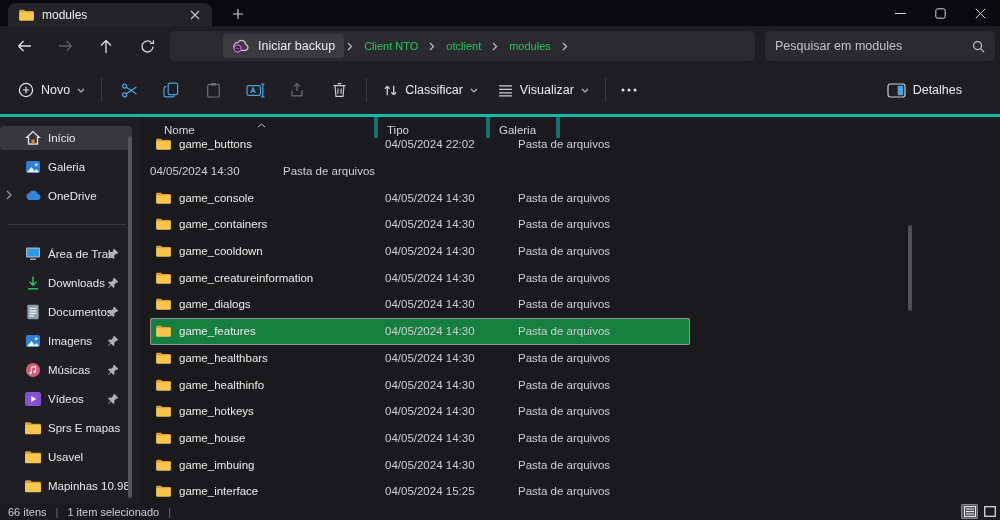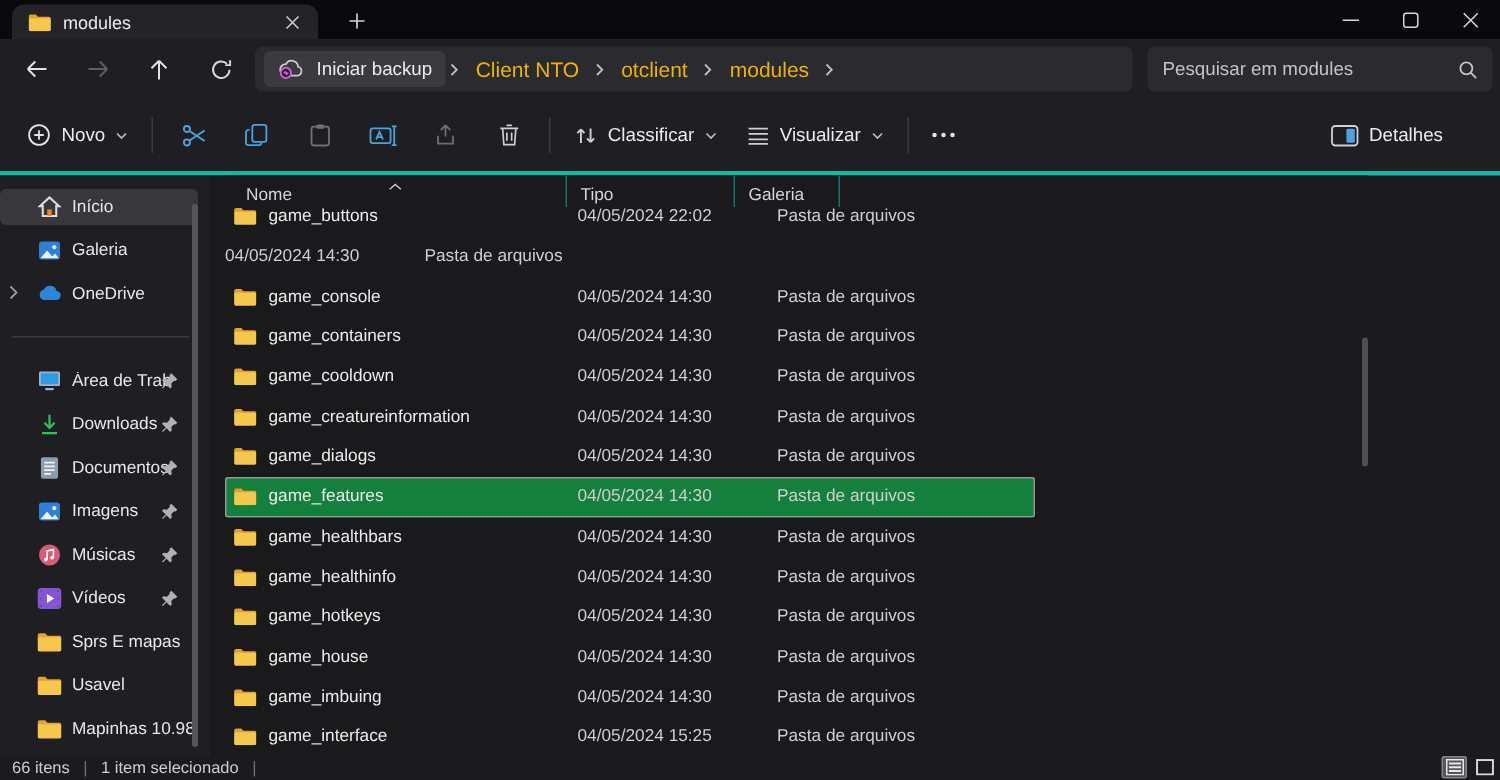--- a/index.html
+++ b/index.html
@@ -19,22 +19,22 @@
   .win-controls { position:absolute; top:0; right:0; height:26px; display:flex; }
   .win-btn { width:40px; height:26px; display:flex; align-items:center; justify-content:center; }
 
   
   .navbar { position:absolute; top:26px; left:0; width:1000px; height:40px; background:#1f1f23;
             display:flex; align-items:center; }
   .nav-btn { width:34px; height:30px; margin-left:7px; display:flex; align-items:center; justify-content:center; }
   .addressbar { position:absolute; left:170px; top:5px; width:585px; height:30px; background:#2b2b2f;
                 border-radius:5px; display:flex; align-items:center; padding:0 6px; }
   .crumb-first { display:flex; align-items:center; gap:7px; background:#3a3a3f; border-radius:4px;
-                 height:24px; padding:0 9px; color:#ececee; font-size:12.5px; }
-  .crumb { color:#eab308; font-size:14px; padding:0 8px; }
+                 height:24px; padding:0 9px; color:#ececee; font-size:12.5px;margin-left:47px; }
+  .crumb { color:#22c55e; font-size:11px; padding:0 8px; }
   .crumb-sep { display:flex; align-items:center; padding:0 3px; }
   .searchbox { position:absolute; left:765px; top:5px; width:230px; height:30px; background:#2b2b2f;
                border-radius:5px; display:flex; align-items:center; padding:0 10px; }
   .searchbox input { flex:1; background:transparent; border:none; outline:none; color:#3b82f6;
                      font-size:12.5px; font-family:inherit; }
   .searchbox input::placeholder { color:#c2c2c8; }
 
   
   .toolbar { position:absolute; top:66px; left:0; width:1000px; height:51px; background:#1f1f23;
              border-bottom:3px solid #14b8a6; display:flex; align-items:center; }
@@ -65,21 +65,21 @@
   .row { display:flex; height:26.7px; align-items:center; width:540px; border-radius:2px; }
   .row.selected { background:#15803d; box-shadow:inset 0 0 0 1px #95959a; }
   .cell { font-size:11.5px; color:#cfcfd3; white-space:nowrap; overflow:hidden; }
   .cell.name { width:235px; display:flex; align-items:center; gap:8px; padding-left:6px; color:#ececee; }
   .cell.name svg { width:15px; height:12px; flex:0 0 auto; }
   .cell.date { width:133px; }
   .cell.type { width:112px; }
   .cell.size { width:60px; }
   .list-header { position:absolute; top:0; left:10px; height:21px; background:#1a1a1d; display:flex; z-index:2; }
   .hcell { position:relative; font-size:11.5px; color:#d6d6da; display:flex; align-items:flex-end;
-           padding:0 0 2px 14px; border-right:1px solid #0f766e;text-align:right; }
+           padding:0 0 2px 14px; border-right:4px solid #0f766e;text-align:right; }
   .hcell.h-name { width:228px; }
   .hcell.h-date { width:132px; padding-left:9px; }
   .hcell.h-type { width:112px; padding-left:9px; }
   .hcell.h-size { width:70px; padding-left:9px; }
   .sort-caret { position:absolute; top:1px; left:50%; margin-left:-5px; }
   .main-scroll { position:absolute; right:0; top:108px; width:4px; height:86px; background:#4f4f54; border-radius:2px; }
 
   
   .statusbar { position:absolute; left:0; top:504px; width:1000px; height:16px; background:#1b1b1e;
                display:flex; align-items:center; padding-left:8px; gap:9px; }

